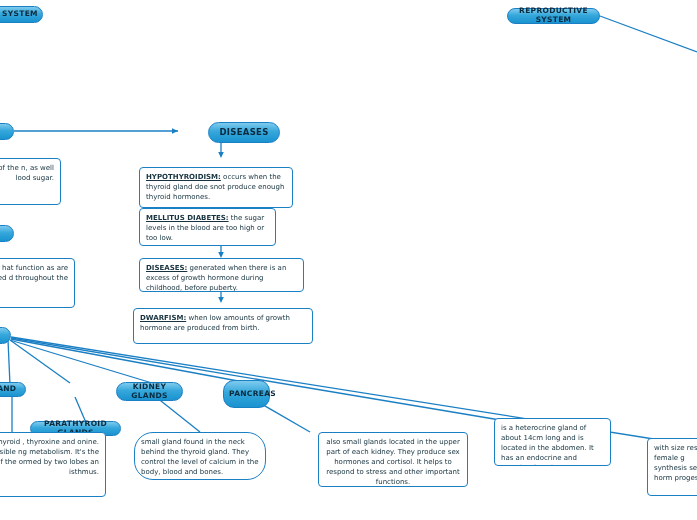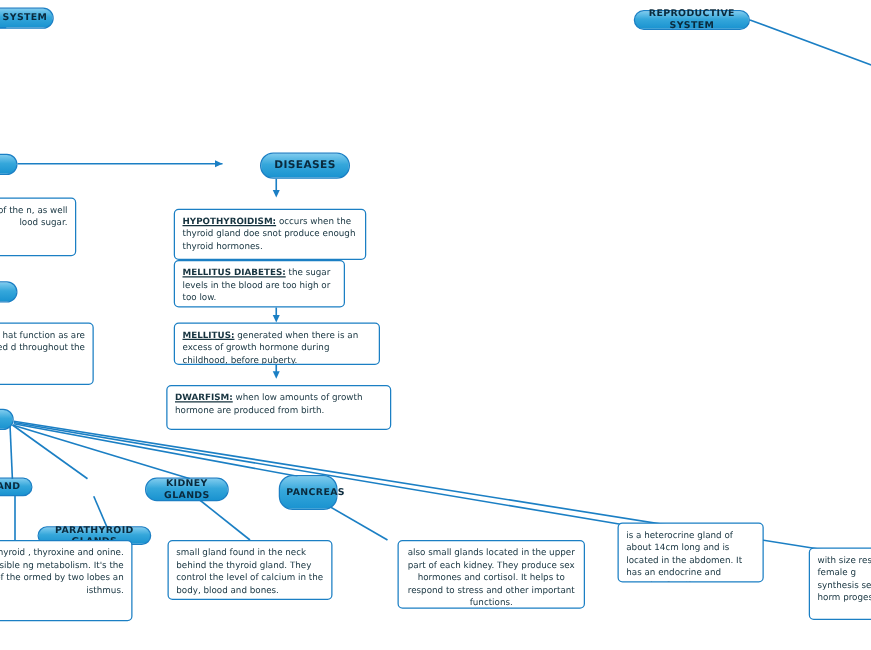--- a/index.html
+++ b/index.html
@@ -144,40 +144,40 @@
 
   <div class="node box" style="left:139px; top:156px; width:154px; height:41px;margin-top:11px;">
     <span class="term">HYPOTHYROIDISM:</span><span> occurs when the thyroid gland doe snot produce enough thyroid hormones.</span>
   </div>
 
   <div class="node box" style="left:139px; top:208px; width:137px; height:38px;">
     <span class="term">MELLITUS DIABETES:</span><span> the sugar levels in the blood are too high or too low.</span>
   </div>
 
   <div class="node box" style="left:139px; top:258px; width:165px; height:34px;">
-    <span class="term">MELLITUS:</span><span> generated when there is an excess of growth hormone during childhood, before puberty.</span>
+    <span class="term">DISEASES:</span><span> generated when there is an excess of growth hormone during childhood, before puberty.</span>
   </div>
 
   <div class="node box" style="left:133px; top:308px; width:180px; height:36px;">
     <span class="term">DWARFISM:</span><span> when low amounts of growth hormone are produced from birth.</span>
   </div>
 
   <div class="node box clip-left" style="left:-64px; top:158px; width:125px; height:47px; text-align:right;">
     <span>g all e body, of the n, as well lood sugar.</span>
   </div>
 
   <div class="node box clip-left" style="left:-72px; top:258px; width:147px; height:50px; text-align:right;">
     <span>hat form glands. hat function as are transported d throughout the</span>
   </div>
 
   <div class="node box clip-left" style="left:-64px; top:432px; width:170px; height:65px; text-align:right;">
     <span> produces the thyroid , thyroxine and onine. It is responsible ng metabolism. It's the anterior part of the ormed by two lobes an isthmus.</span>
   </div>
 
-  <div class="node box" style="left:134px; top:432px; width:132px; height:48px;">
+  <div class="node box" style="left:134px; top:432px; width:132px; height:48px;border-radius:19px;">
     <span>small gland found in the neck behind the thyroid gland. They control the level of calcium in the body, blood and bones.</span>
   </div>
 
   <div class="node box" style="left:318px; top:432px; width:150px; height:55px;text-align:center;">
     <span>also small glands located in the upper part of each kidney. They produce sex hormones and cortisol. It helps to respond to stress and other important functions.</span>
   </div>
 
   <div class="node box" style="left:494px; top:418px; width:117px; height:48px;">
     <span>is a heterocrine gland of about 14cm long and is located in the abdomen. It has an endocrine and exocrine function.</span>
   </div>

